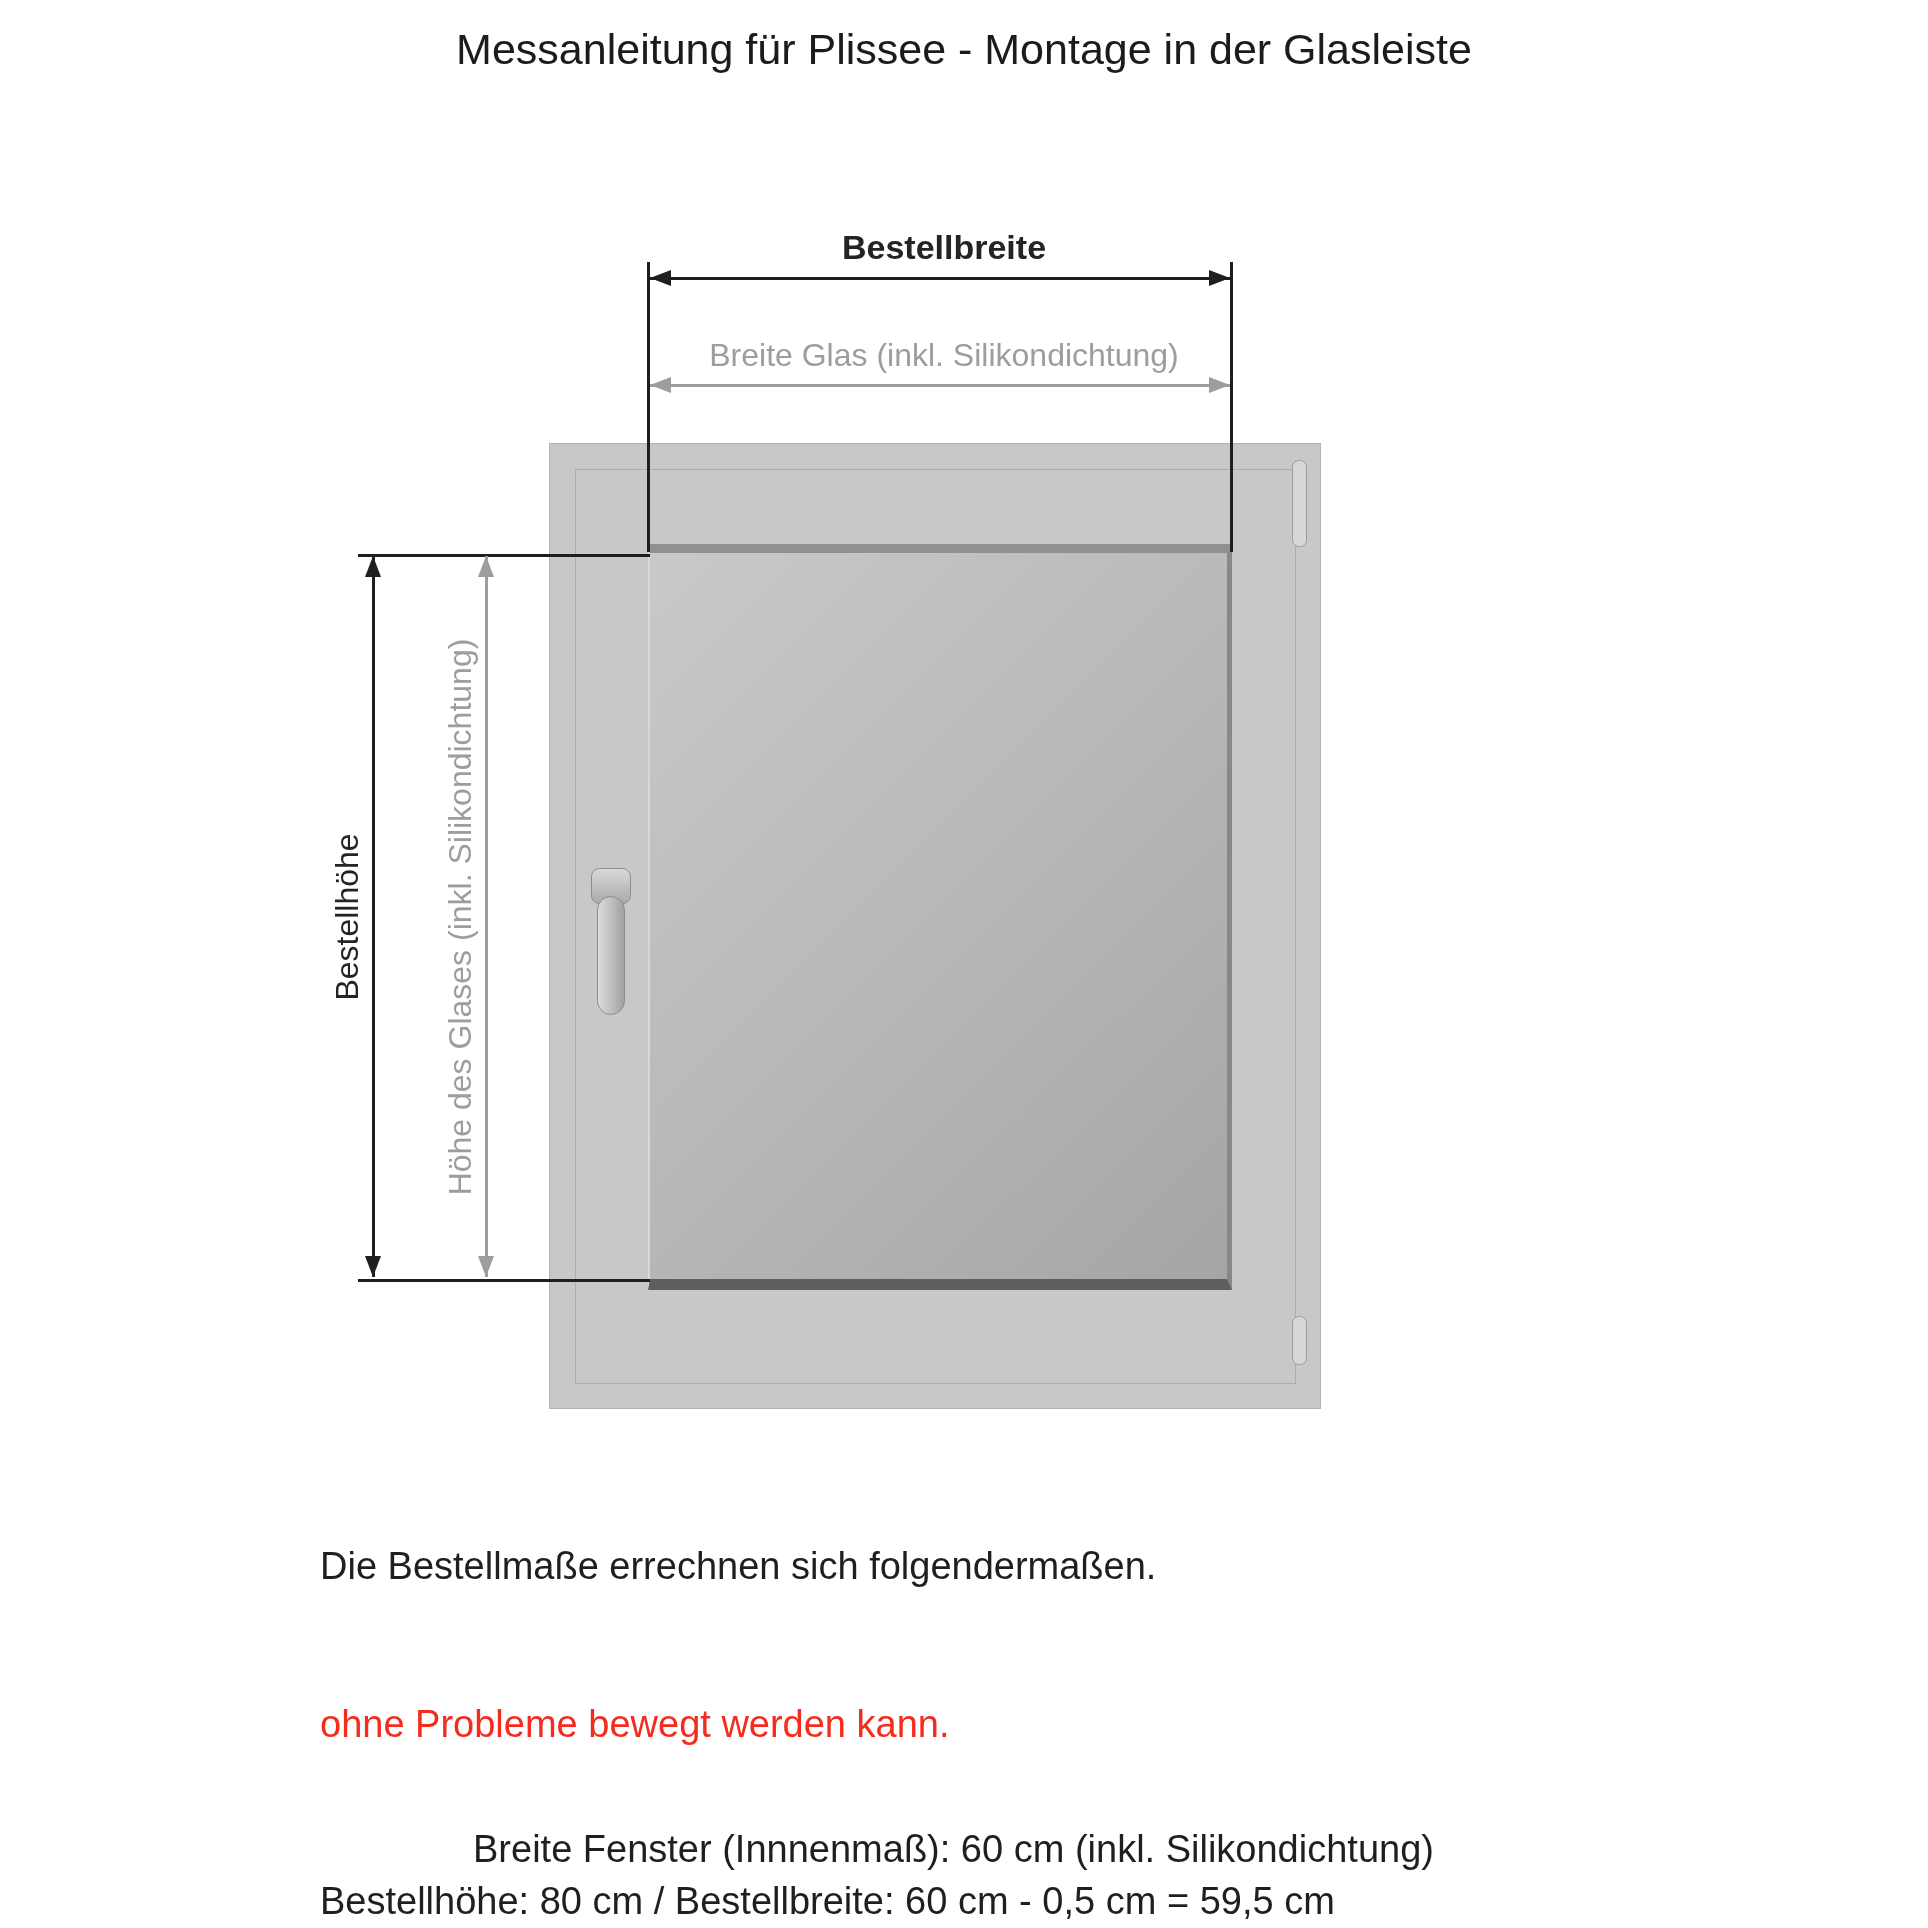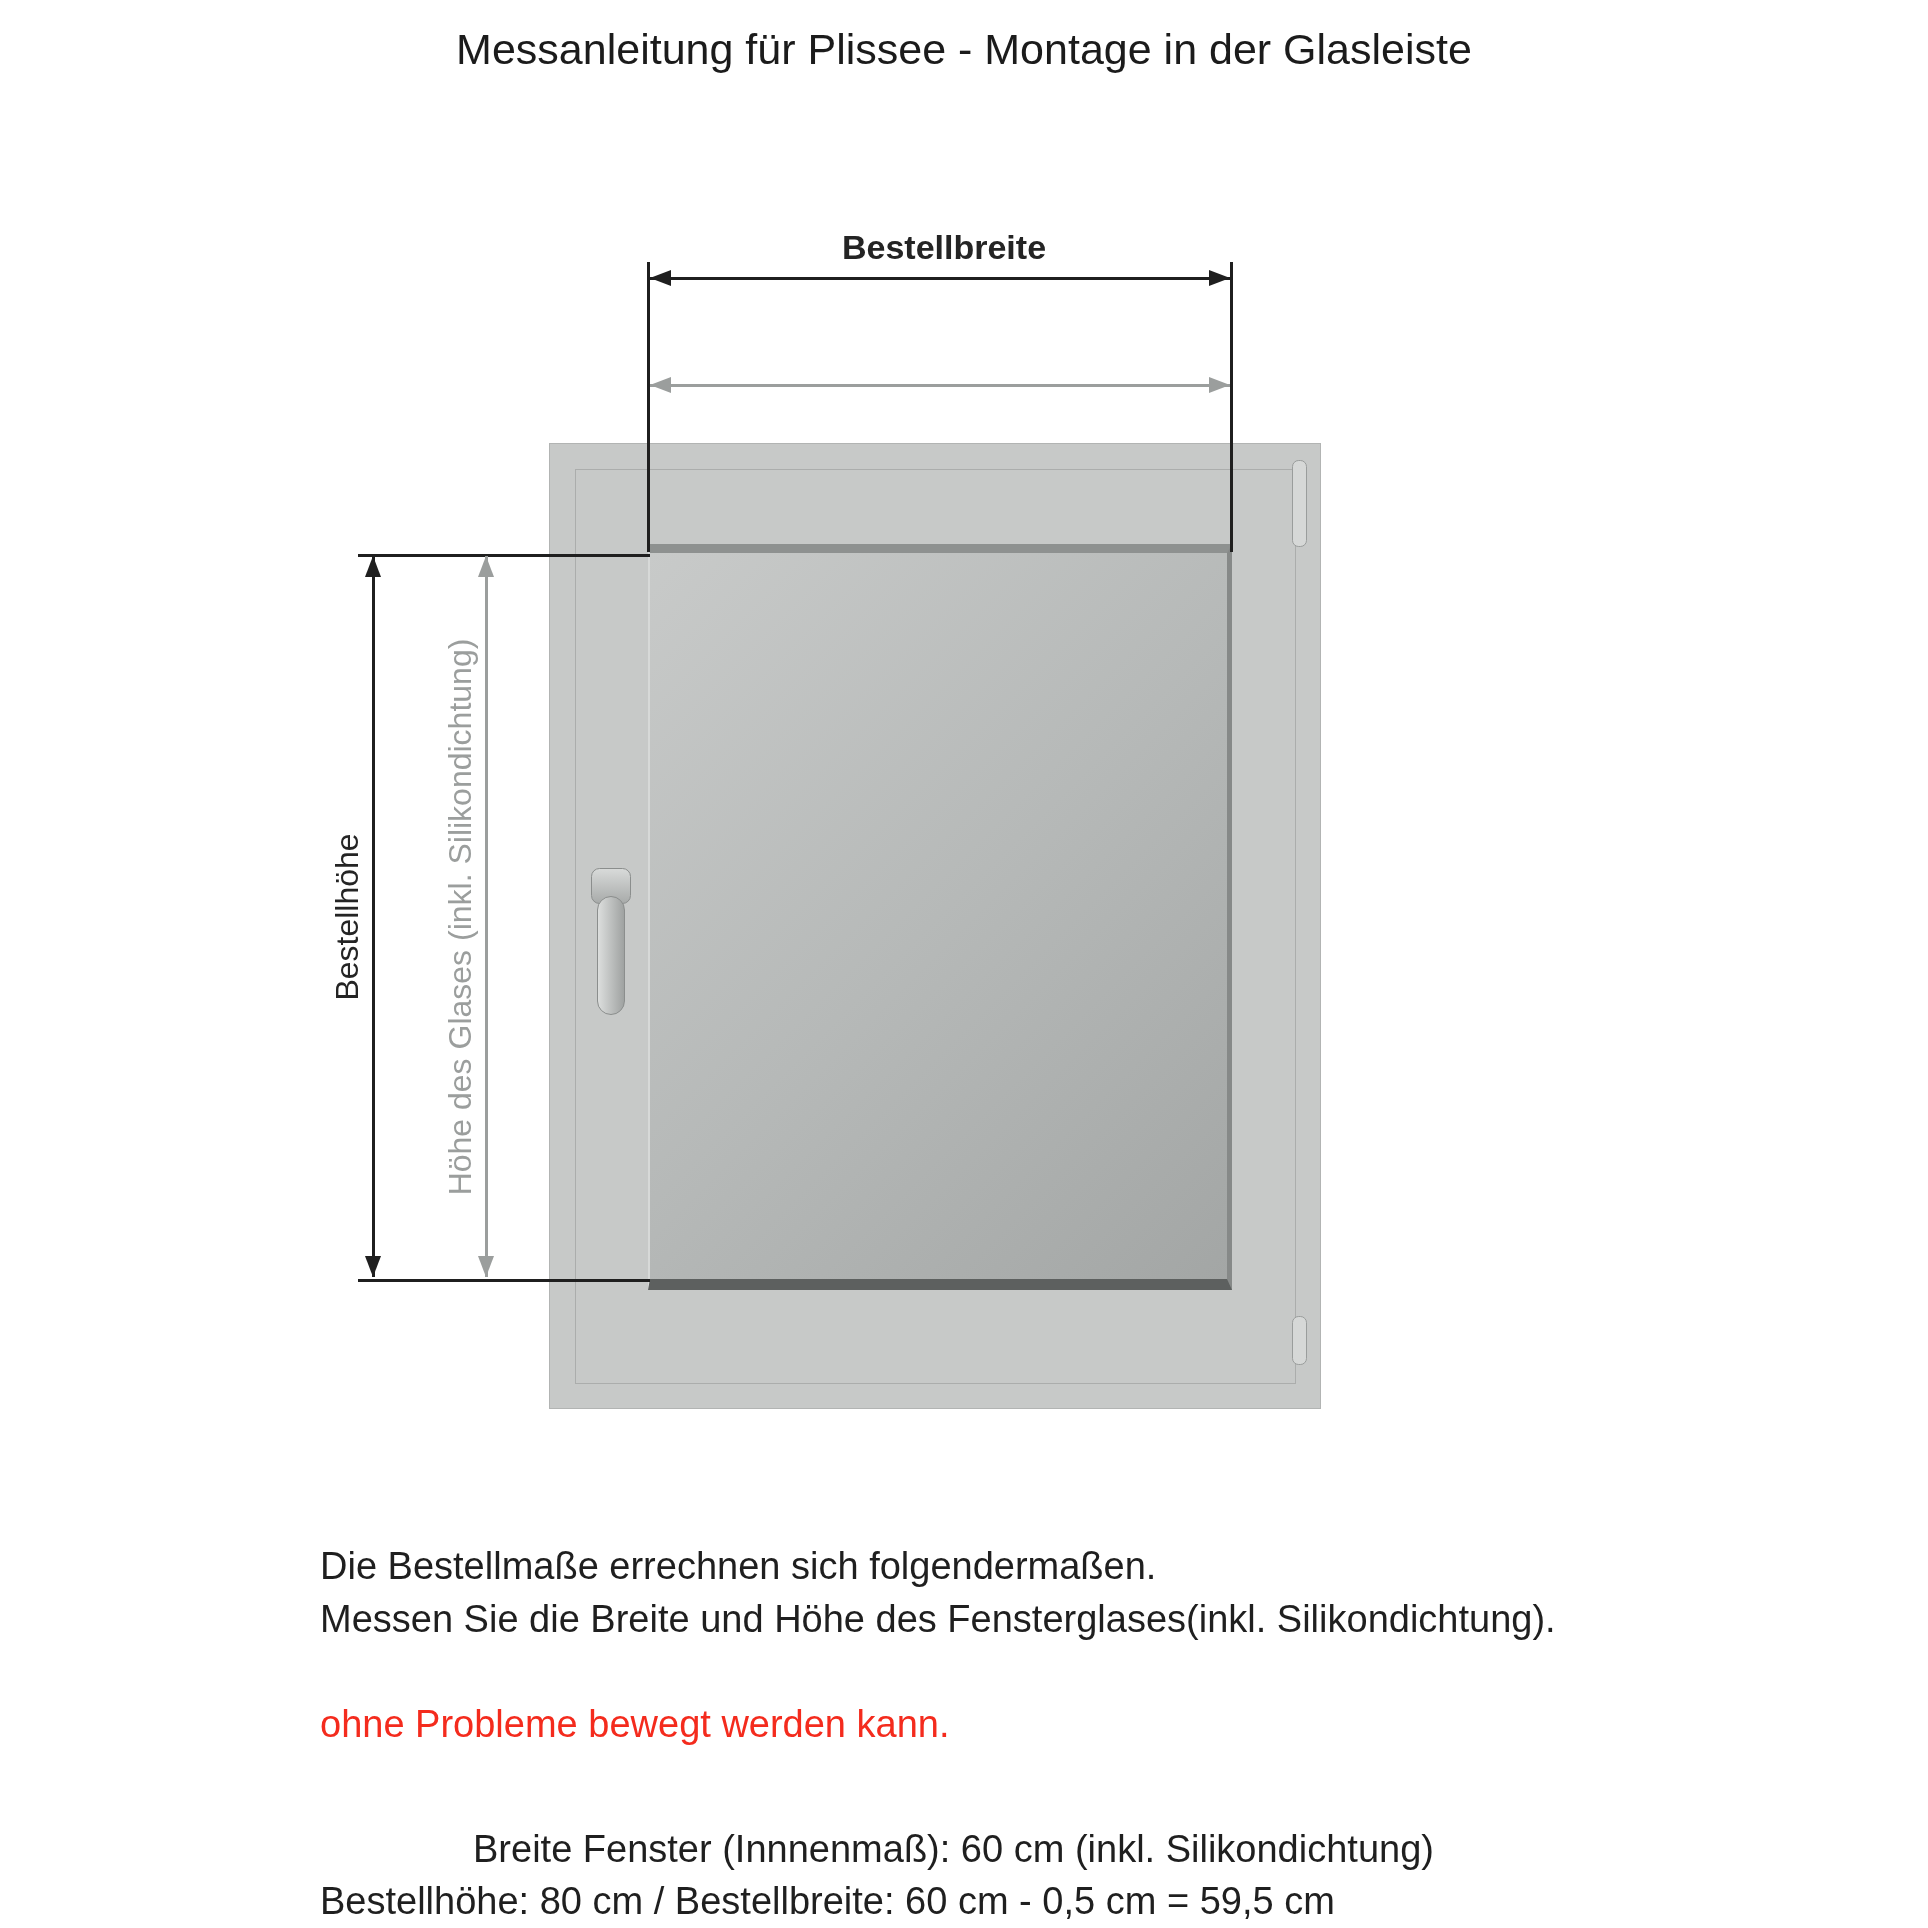--- a/index.html
+++ b/index.html
@@ -109,23 +109,23 @@
   <div class="ext-v" style="left:1230px; top:262px; height:290px;"></div>
   <div class="ext-h" style="left:358px; top:554px;  width:292px;"></div>
   <div class="ext-h" style="left:358px; top:1279px; width:292px;"></div>
 
   <div class="dim dim-h" style="left:650px; top:277px; width:580px;"></div>
   <div class="dim dim-h gray" style="left:650px; top:384px; width:580px;"></div>
   <div class="dim dim-v" style="left:372px; top:556px; height:721px;"></div>
   <div class="dim dim-v gray" style="left:485px; top:556px; height:721px;"></div>
 
   <div class="dim-label-h order-width-label">Bestellbreite</div>
+  <div class="dim-label-h glass-width-label" style="color: rgb(155, 158, 157);">Breite Glas (inkl. Silikondichtung)</div>
   <div class="dim-label-v order-height-label">Bestellhöhe</div>
   <div class="dim-label-v glass-height-label" style="color: rgb(155, 158, 157);">Höhe des Glases (inkl. Silikondichtung)</div>
 
   <div class="txt" style="top:1544px;">Die Bestellmaße errechnen sich folgendermaßen.</div>
-  <div class="txt" style="top:1597px;">Messen Sie die Breite und Höhe des Fensterglases(inkl. Silikondichtung).</div>
   <div class="txt warning" style="top: 1702px; color: rgb(244, 43, 29);">ohne Probleme bewegt werden kann.</div>
   <div class="txt" style="top:1827px; left:473px;">Breite Fenster (Innnenmaß): 60 cm  (inkl. Silikondichtung)</div>
   <div class="txt" style="top:1879px;">Bestellhöhe: 80 cm / Bestellbreite: 60 cm  - 0,5 cm = 59,5 cm</div>
 
 </div>
 
 
 </body></html>

